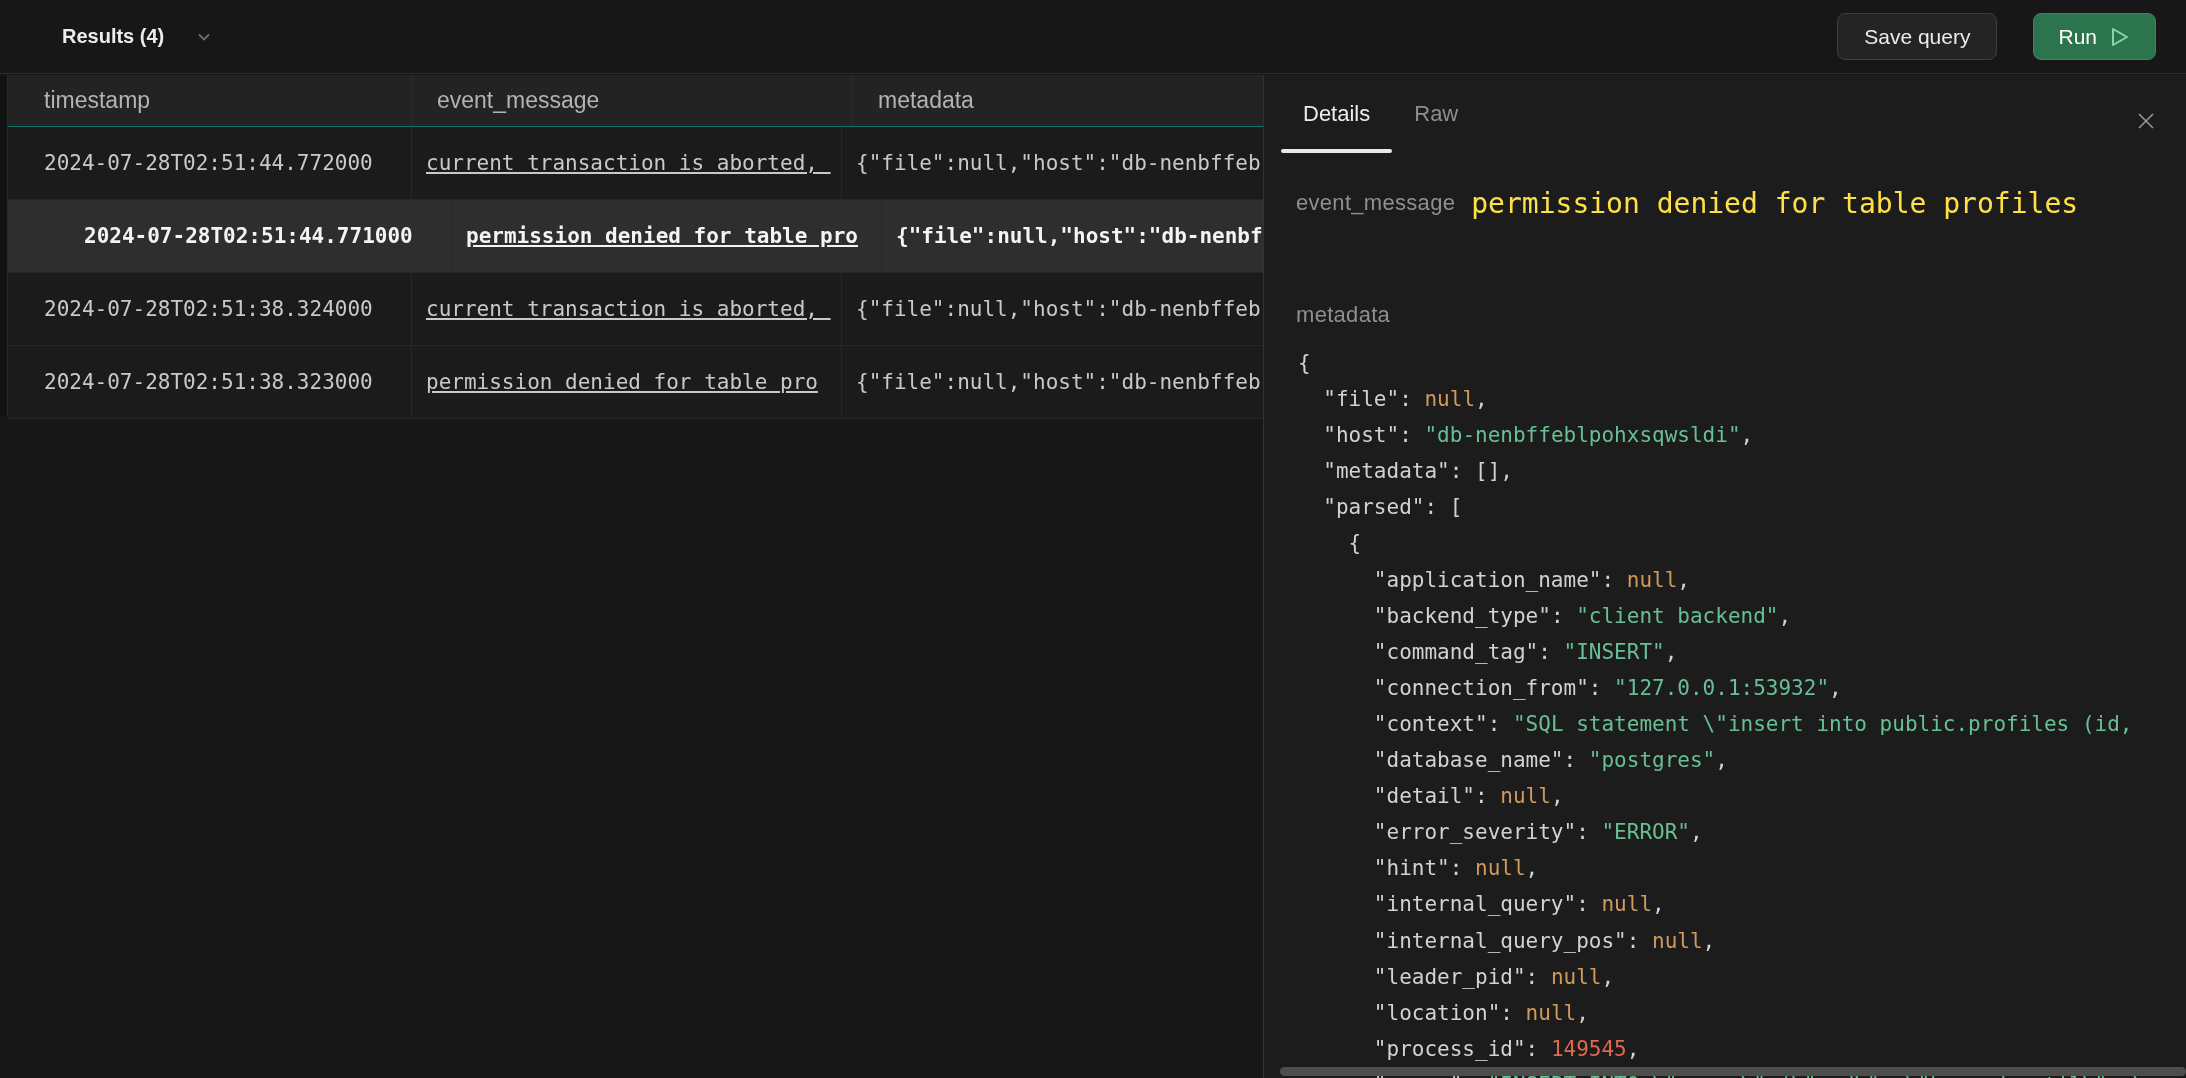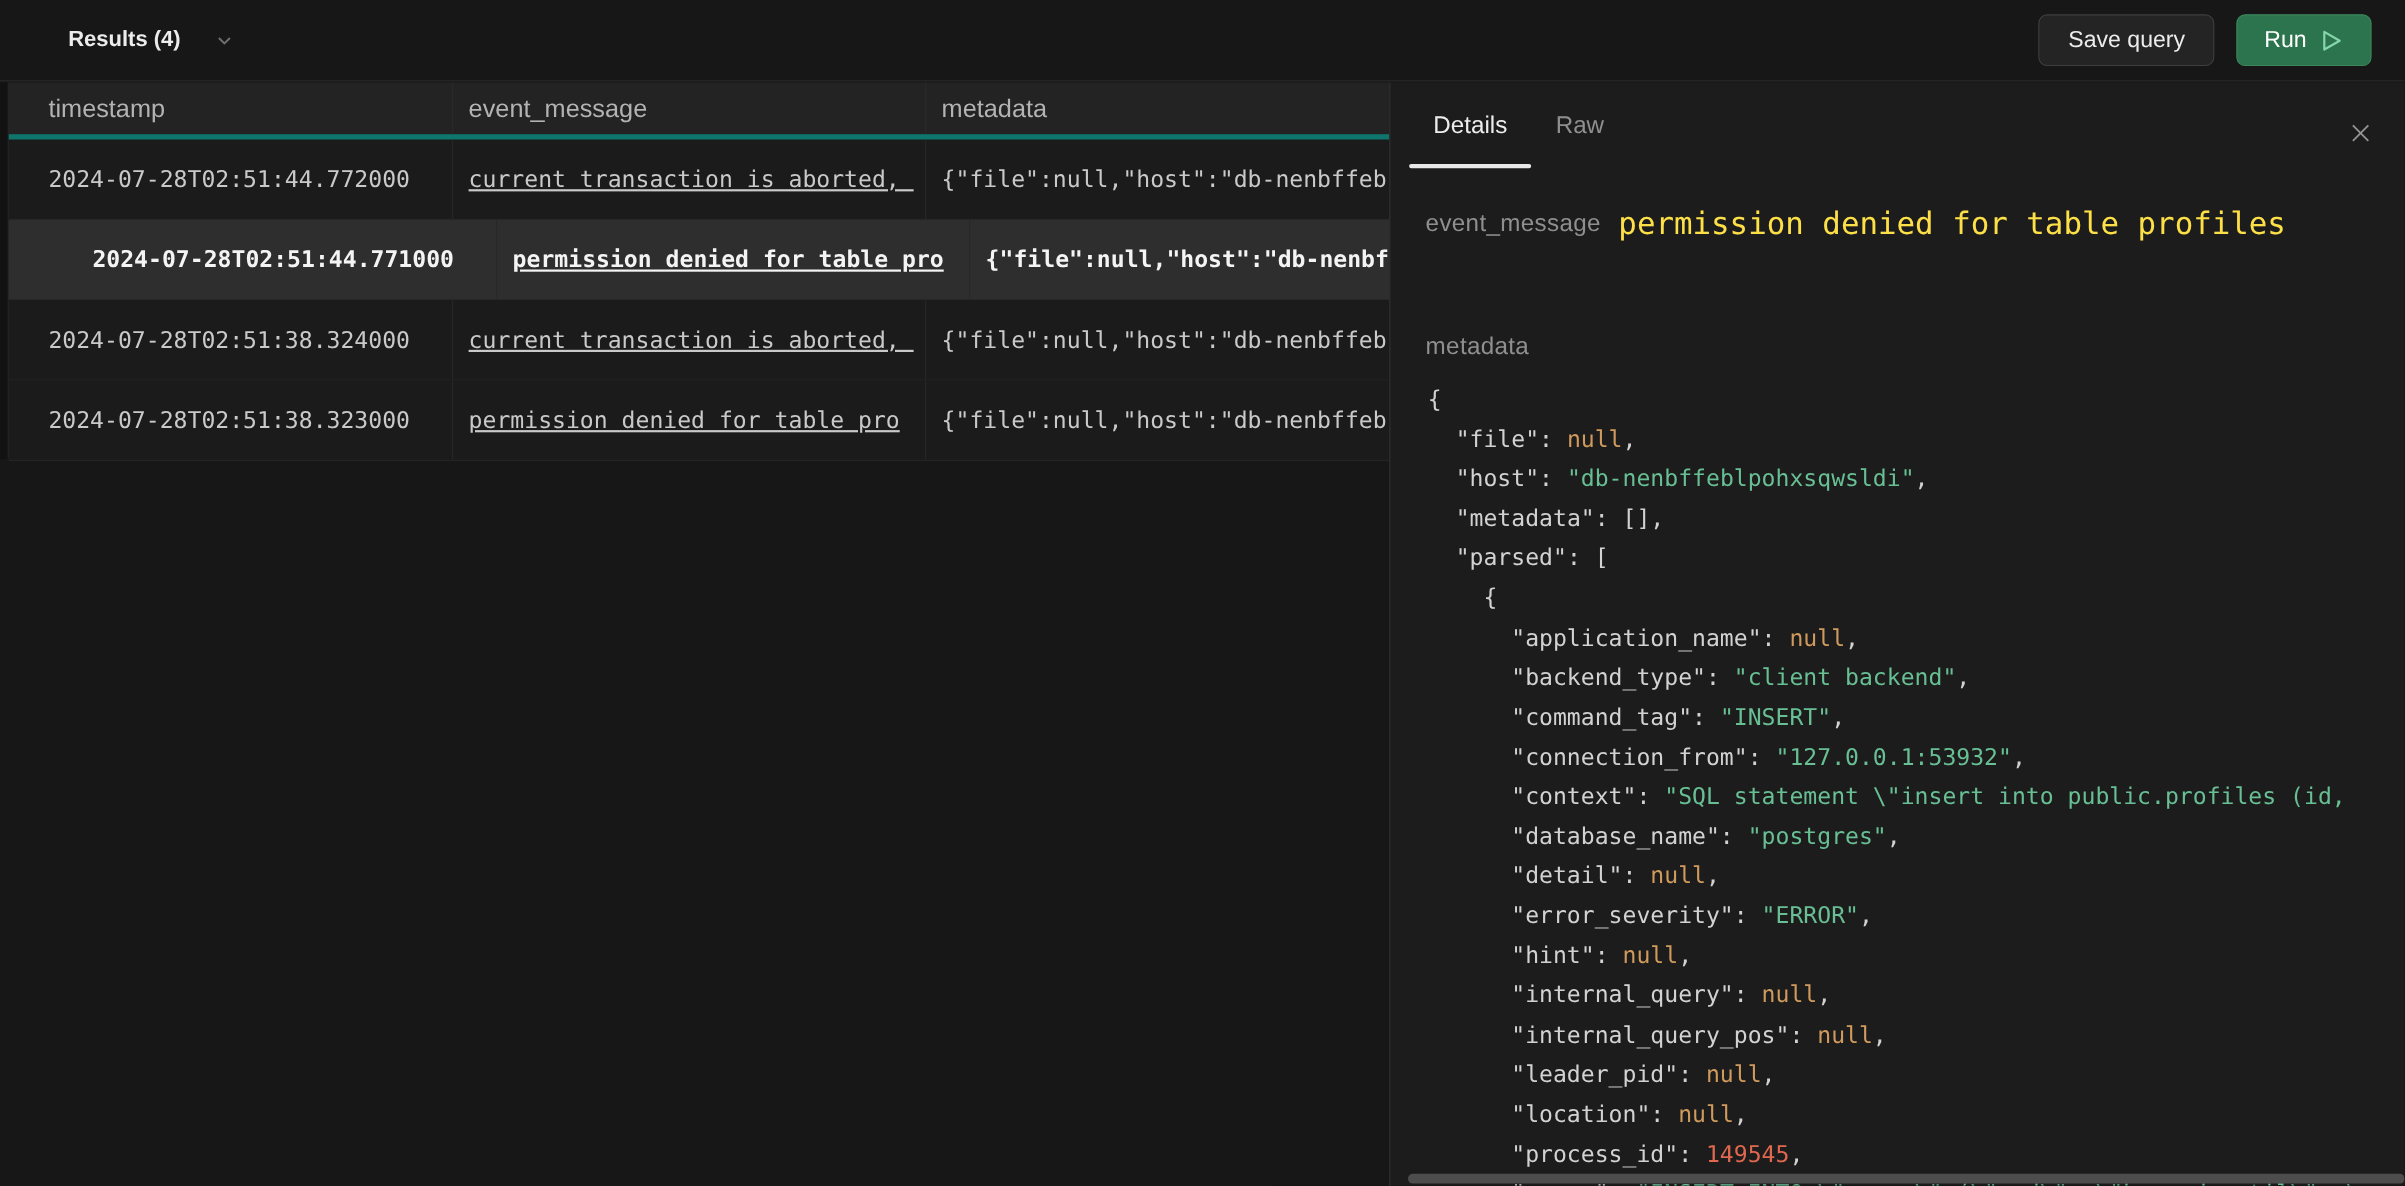--- a/index.html
+++ b/index.html
@@ -15,21 +15,21 @@
   .topbar {
     position:absolute; left:0; top:0; width:2186px; height:74px;
     background:#171717; border-bottom:1px solid #2b2b2b;
     display:flex; align-items:center; justify-content:space-between;
     padding:0 30px 0 62px; z-index:30;
   }
   .results-dropdown {
     display:flex; align-items:center; gap:30px; cursor:pointer;
   }
   .results-dropdown .label { font-size:20px; font-weight:600; color:#ececec; }
-  .topbar-actions { display:flex; align-items:flex-start; gap:20px; }
+  .topbar-actions { display:flex; align-items:flex-start; gap:36px; }
   .btn {
     height:47px; border-radius:8px; display:flex; align-items:center;
     justify-content:center; font-size:21px; cursor:pointer; gap:12px;
   }
   .btn-save {
     background:#242424; border:1px solid #3e3e3e; color:#ececec; padding:0 26px;
   }
   .btn-run {
     background:#2c744d; border:1px solid #3b865d; color:#ffffff; padding:0 24px;
   }
@@ -38,22 +38,22 @@
   .table-area {
     position:absolute; left:0; top:75px; width:1263px; bottom:0;
     background:#171717; z-index:10;
   }
   .left-edge {
     position:absolute; left:0; top:0; width:8px; height:342px;
     background:#121212; border-right:1px solid #2a2a2a;
   }
   .thead {
     position:absolute; left:8px; right:0; top:0; height:52px;
-    background:#232323; border-bottom:5px solid #0f766e;
-    display:flex; align-items:flex-end;
+    background:#232323; border-bottom:1px solid #0f766e;
+    display:flex; align-items:flex-end;gap:11px;
   }
   .hcell {
     height:100%; display:flex; align-items:center;
     font-size:23px; color:#b3b3b3; overflow:hidden; white-space:nowrap;
     border-right:1px solid #2b2b2b; padding-left:14px; flex:none;
   }
   .hcell:first-child { width:404px; padding-left:36px; }
   .hcell:nth-child(2) { width:430px; }
   .hcell:nth-child(3) { flex:1; border-right:none; }
   .tbody { position:absolute; left:8px; right:0; top:52px; }

